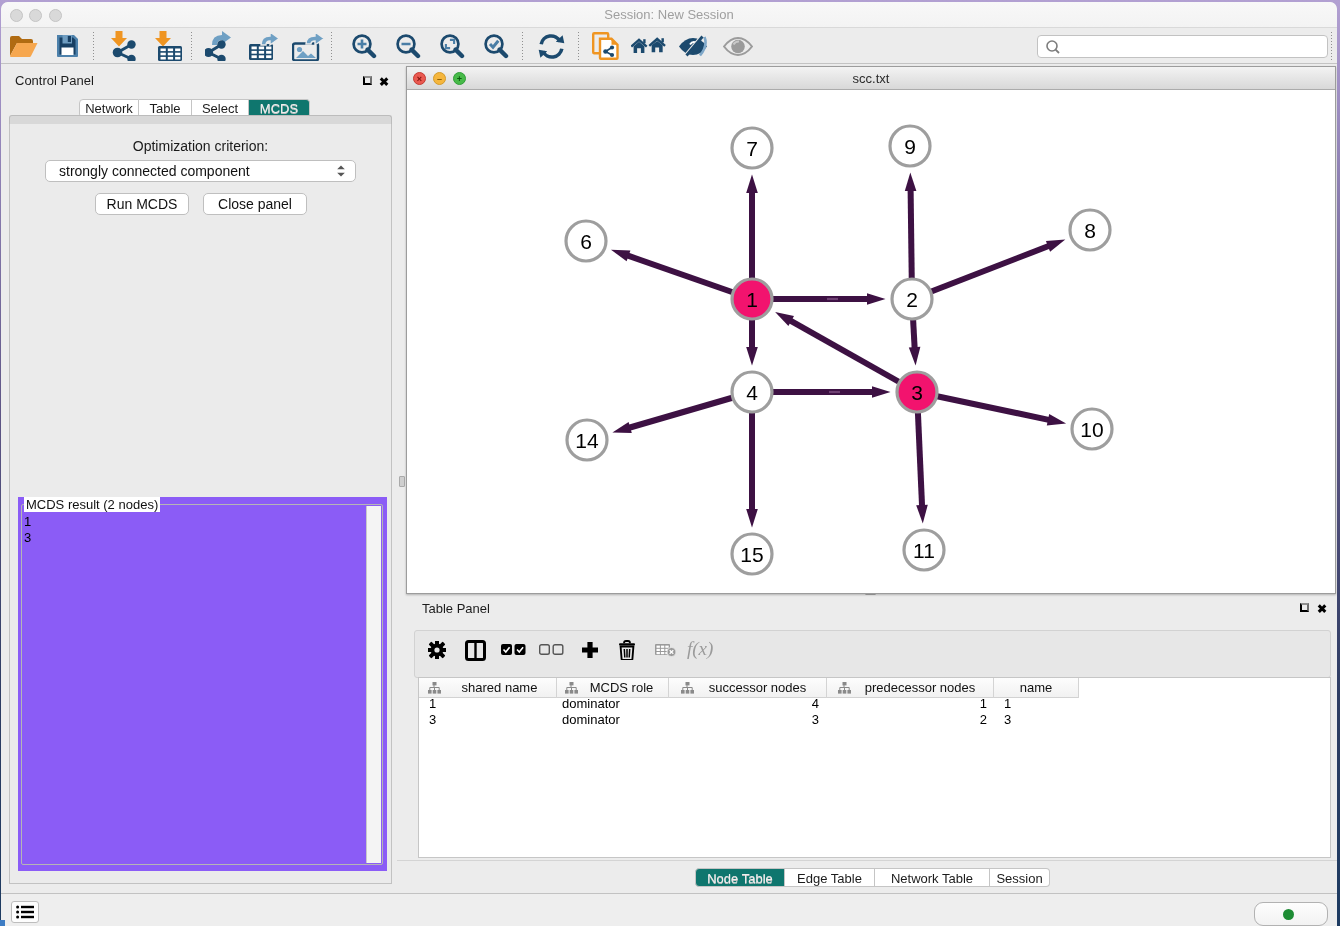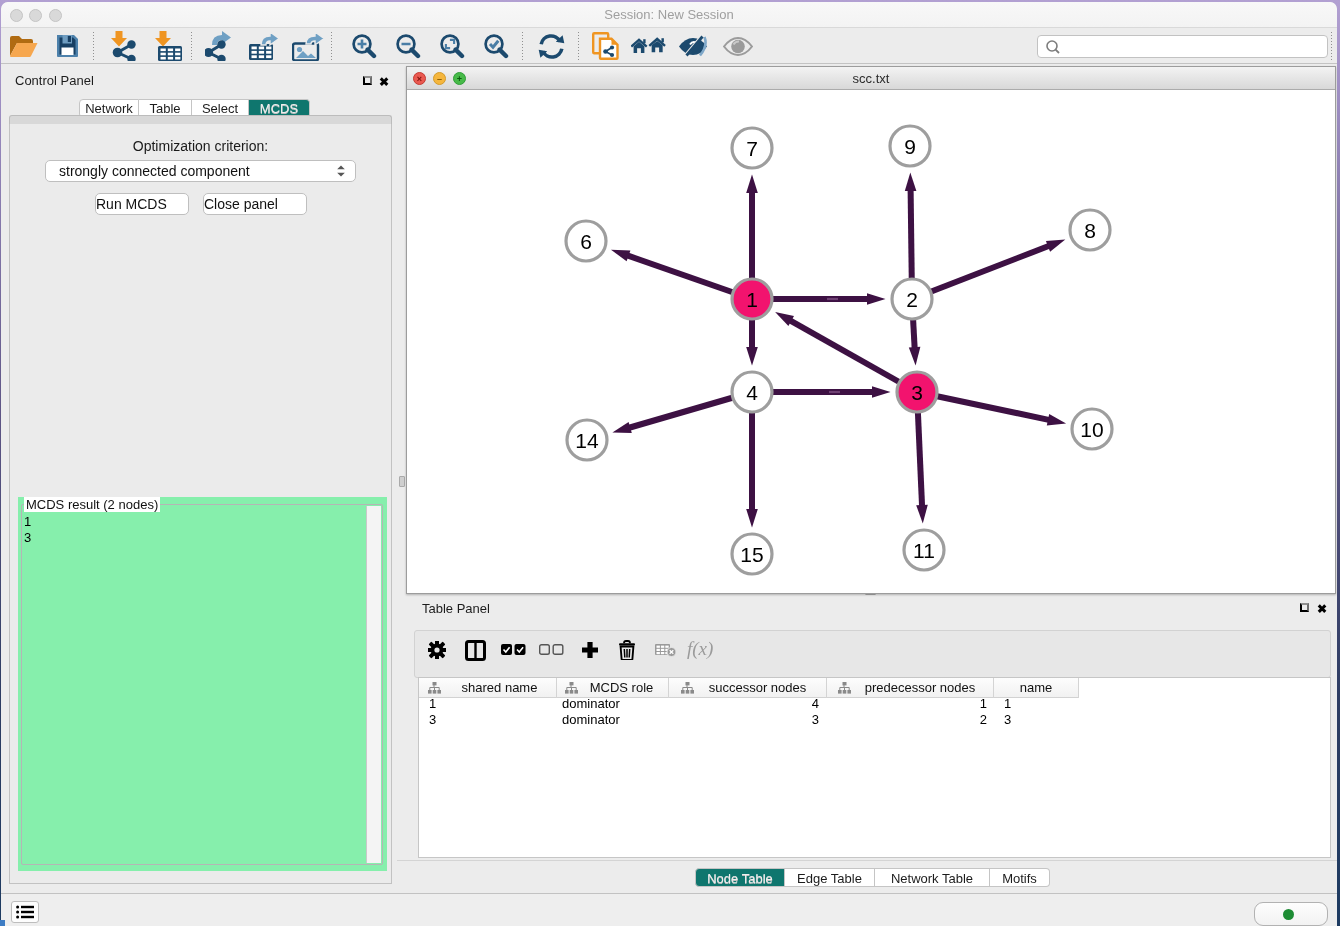--- a/index.html
+++ b/index.html
@@ -20,22 +20,22 @@
 .xico{position:absolute;font-size:12px;font-weight:bold;color:#000;line-height:1}
 .tabrow{position:absolute;height:19px;display:flex}
 .tab{height:19px;font-size:13px;color:#1c1c1c;background:#fff;border:1px solid #c5c5c5;border-left:none;text-align:center;line-height:18px}
 .tab.first{border-left:1px solid #c5c5c5;border-radius:4px 0 0 4px}
 .tab.last{border-radius:0 4px 4px 0}
 .tab.sel{background:#0f766e;color:#efefef;text-shadow:0 1px 0 #c0c0c0}
 #cp-band{position:absolute;left:8px;top:113px;width:383px;height:9px;background:#d8d8d8;border-top:1px solid #bcbcbc;border-left:1px solid #bcbcbc;border-right:1px solid #bcbcbc;border-radius:3px 3px 0 0}
 #cp-pane{position:absolute;left:8px;top:122px;width:383px;height:760px;background:#ebebeb;border:1px solid #c2c2c2;border-top:none}
 #optlab{position:absolute;left:0;top:136px;width:399px;text-align:center;font-size:14px;color:#1a1a1a}
 #dropdown{position:absolute;left:44px;top:158px;width:311px;height:22px;background:#fff;border:1px solid #bfbfbf;border-radius:5px;font-size:14px;color:#111;line-height:20px;padding-left:13px}
-.btn{position:absolute;height:22px;background:#fff;border:1px solid #bfbfbf;border-radius:5px;font-size:14px;color:#111;text-align:left;line-height:20px}
-#resultwrap{position:absolute;left:17px;top:495px;width:369px;height:374px;background:#86efac}
+.btn{position:absolute;height:22px;background:#fff;border:1px solid #bfbfbf;border-radius:5px;font-size:14px;color:#111;text-align:center;line-height:20px}
+#resultwrap{position:absolute;left:17px;top:495px;width:369px;height:374px;background:#8b5cf6}
 #fieldset{position:absolute;left:3px;top:7px;right:4px;bottom:6px;border:1px solid #b5b5b5;border-radius:2px}
 #legend{position:absolute;left:6px;top:0px;background:#fff;padding:0 2px;font-size:13px;color:#111}
 #scrolltrack{position:absolute;top:1px;bottom:1px;right:1px;width:15px;background:#f4f4f4;border-left:1px solid #c9c9c9}
 #mcdsvals{position:absolute;left:6px;top:17px;font-size:13px;color:#000;line-height:16px}
 
 .knob{position:absolute;background:#cfcfcf;border:1px solid #aaa;border-radius:1px}
 
 #frame{position:absolute;left:405px;top:64px;width:930px;height:528px;background:#fff;border:1px solid #9c9c9c;box-shadow:0 1px 2px rgba(0,0,0,.25)}
 #ftitle{position:absolute;left:0;top:0;right:0;height:23px;background:linear-gradient(#f3f3f3,#d8d8d8);border-bottom:1px solid #ababab}
 #ftext{position:absolute;left:0;right:0;top:4px;text-align:center;font-size:13px;font-weight:normal;color:#2b2b2b}
@@ -408,21 +408,21 @@
   <div class="cell" style="left:143px;top:34px">dominator</div>
   <div class="cell" style="left:385px;top:34px;width:15px;text-align:right">3</div>
   <div class="cell" style="left:553px;top:34px;width:15px;text-align:right">2</div>
   <div class="cell" style="left:585px;top:34px">3</div>
  </div>
  <div id="tabsep"></div>
  <div class="tabrow" style="left:694px;top:866px">
   <div class="tab first sel" style="width:90px;height:19px;line-height:19px">Node Table</div>
   <div class="tab" style="width:90px;height:19px;line-height:19px">Edge Table</div>
   <div class="tab" style="width:115px;height:19px;line-height:19px">Network Table</div>
-  <div class="tab last" style="width:60px;height:19px;line-height:19px">Motifs</div>
+  <div class="tab last" style="width:60px;height:19px;line-height:19px">Session</div>
  </div>
  <div id="statusbar">
   <div id="listbtn">
         <svg width="18" height="14" style="position:absolute;left:4px;top:3px" viewBox="0 0 18 14">
           <g fill="#000">
             <circle cx="1.6" cy="2" r="1.5"></circle>
             <circle cx="1.6" cy="7" r="1.5"></circle>
             <circle cx="1.6" cy="12" r="1.5"></circle>
             <rect x="5" y="0.8" width="13" height="2.4"></rect>
             <rect x="5" y="5.8" width="13" height="2.4"></rect>

